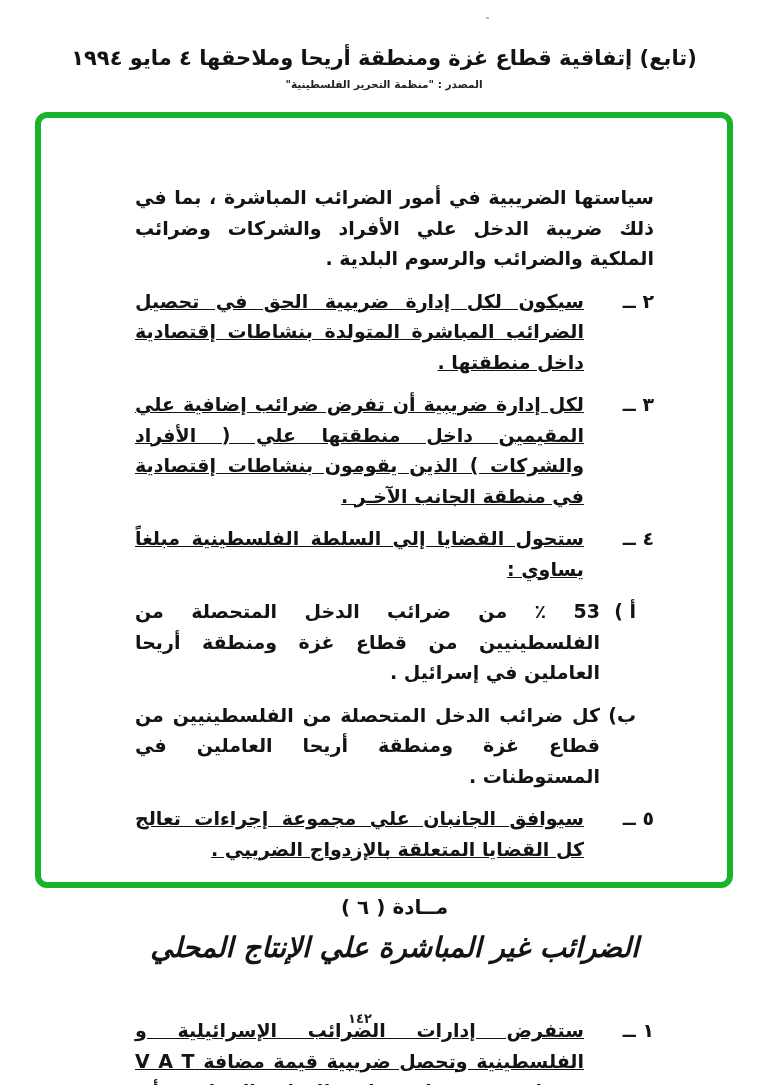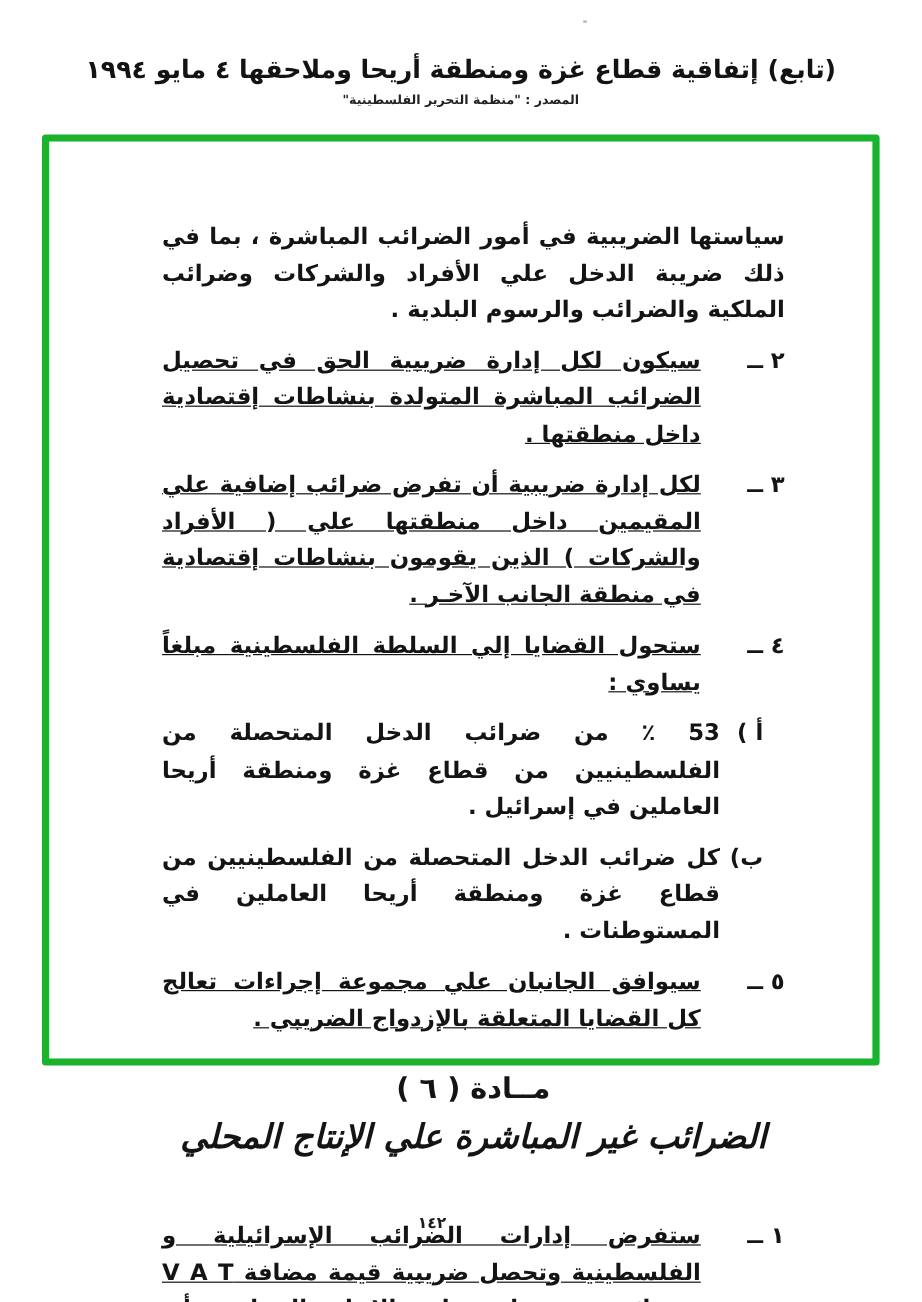--- a/index.html
+++ b/index.html
@@ -50,21 +50,21 @@
   }
   
   .frame {
     position: absolute;
     left: 35px;
     top: 112px;
     width: 698px;
     height: 776px;
     box-sizing: border-box;
     border: 6px solid #1ab32c;
-    border-radius: 3px;
+    border-radius: 12px;
     background: #ffffff;
   }
   .frame-inner {
     box-sizing: border-box;
     width: 100%;
     height: 100%;
     padding: 64px 73px 0 94px;
   }
   
   .doc-body {
@@ -105,21 +105,21 @@
   .subitem .item-text {
     flex: 1;
     text-align: justify;
   }
   
   .article-heading {
     margin-top: 28px;
     text-align: center;
   }
   .art-num {
-    font-size: 24px;
+    font-size: 20px;
     font-weight: bold;
     letter-spacing: 1px;
   }
   .art-sub {
     margin-top: 10px;
     font-size: 28px;
     font-weight: bold;
     font-style: italic;
   }
   .first-item-art6 {

